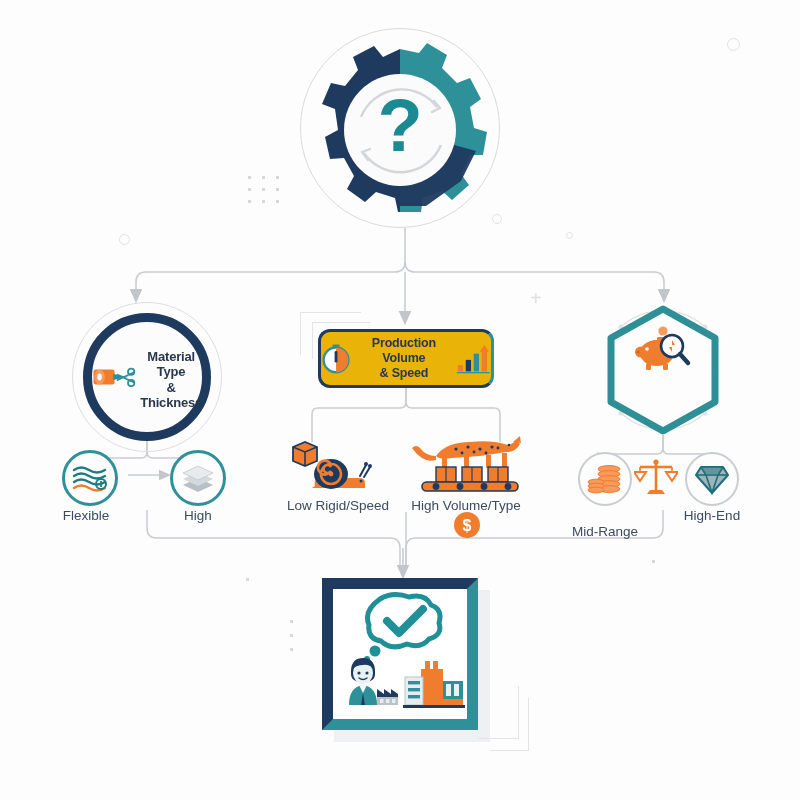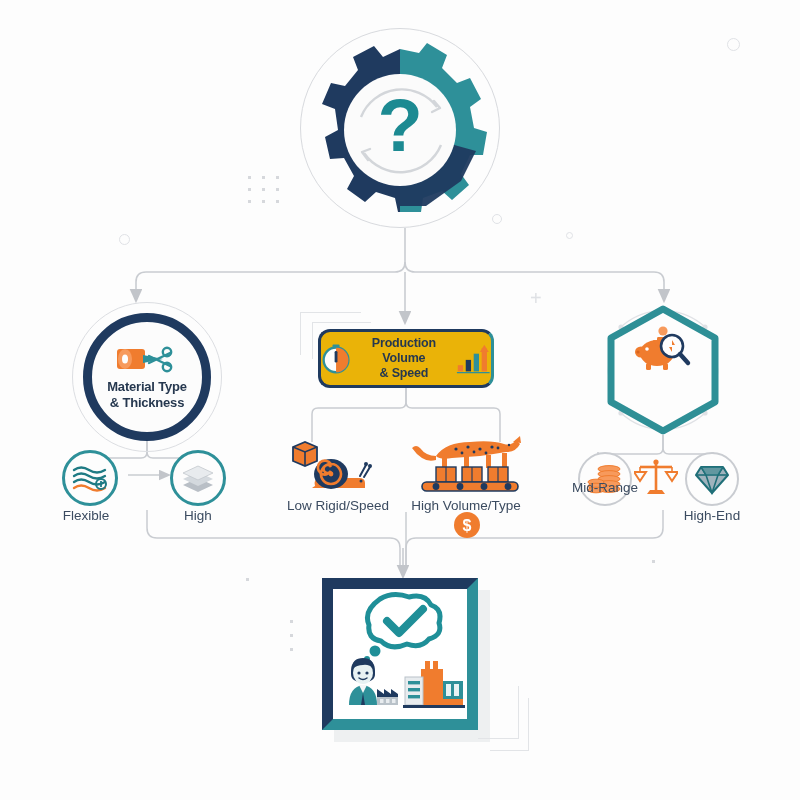--- a/index.html
+++ b/index.html
@@ -50,21 +50,21 @@
   
   #node-material {
     position: absolute;
     left: 83px; top: 313px;
     width: 128px; height: 128px;
     border-radius: 50%;
     border: 9px solid #1f3a5f;
     background: #fcfcfc;
     box-sizing: border-box;
     display: flex;
-    flex-direction: column;
+    flex-direction: row;
     align-items: center;
     justify-content: center;
   }
   #node-material-ring {
     position: absolute;
     left: 72px; top: 302px;
     width: 150px; height: 150px;
     border-radius: 50%;
     border: 1.2px solid #dcdee2;
     box-sizing: border-box;
@@ -420,21 +420,21 @@
         <ellipse cx="22" cy="10" rx="11" ry="3.4"></ellipse>
         <ellipse cx="22" cy="15" rx="11" ry="3.4"></ellipse>
         <ellipse cx="22" cy="20" rx="11" ry="3.4"></ellipse>
         <ellipse cx="22" cy="25" rx="11" ry="3.4"></ellipse>
         <ellipse cx="9" cy="18" rx="8" ry="2.8"></ellipse>
         <ellipse cx="9" cy="22" rx="8" ry="2.8"></ellipse>
         <ellipse cx="9" cy="26" rx="8" ry="2.8"></ellipse>
       </g>
     </svg>
   </div>
-  <div class="leaf-label" style="left:560px;top:480px;width:90px">Mid-Range</div>
+  <div class="leaf-label" style="left:560px;top:524px;width:90px">Mid-Range</div>
 
   <div style="position:absolute;left:634px;top:456px;">
     <svg width="44" height="44" viewBox="0 0 44 44">
       <line x1="22" y1="6" x2="22" y2="36" stroke="#f07c2e" stroke-width="2.6"></line>
       <line x1="6" y1="11" x2="38" y2="11" stroke="#f07c2e" stroke-width="2.6"></line>
       <circle cx="22" cy="6" r="2.6" fill="#f07c2e"></circle>
       <line x1="6" y1="11" x2="6" y2="16" stroke="#f07c2e" stroke-width="1.6"></line>
       <line x1="38" y1="11" x2="38" y2="16" stroke="#f07c2e" stroke-width="1.6"></line>
       <path d="M0,16 L12,16 L6,25 Z" fill="#fdfdfd" stroke="#f07c2e" stroke-width="2"></path>
       <path d="M32,16 L44,16 L38,25 Z" fill="#fdfdfd" stroke="#f07c2e" stroke-width="2"></path>

